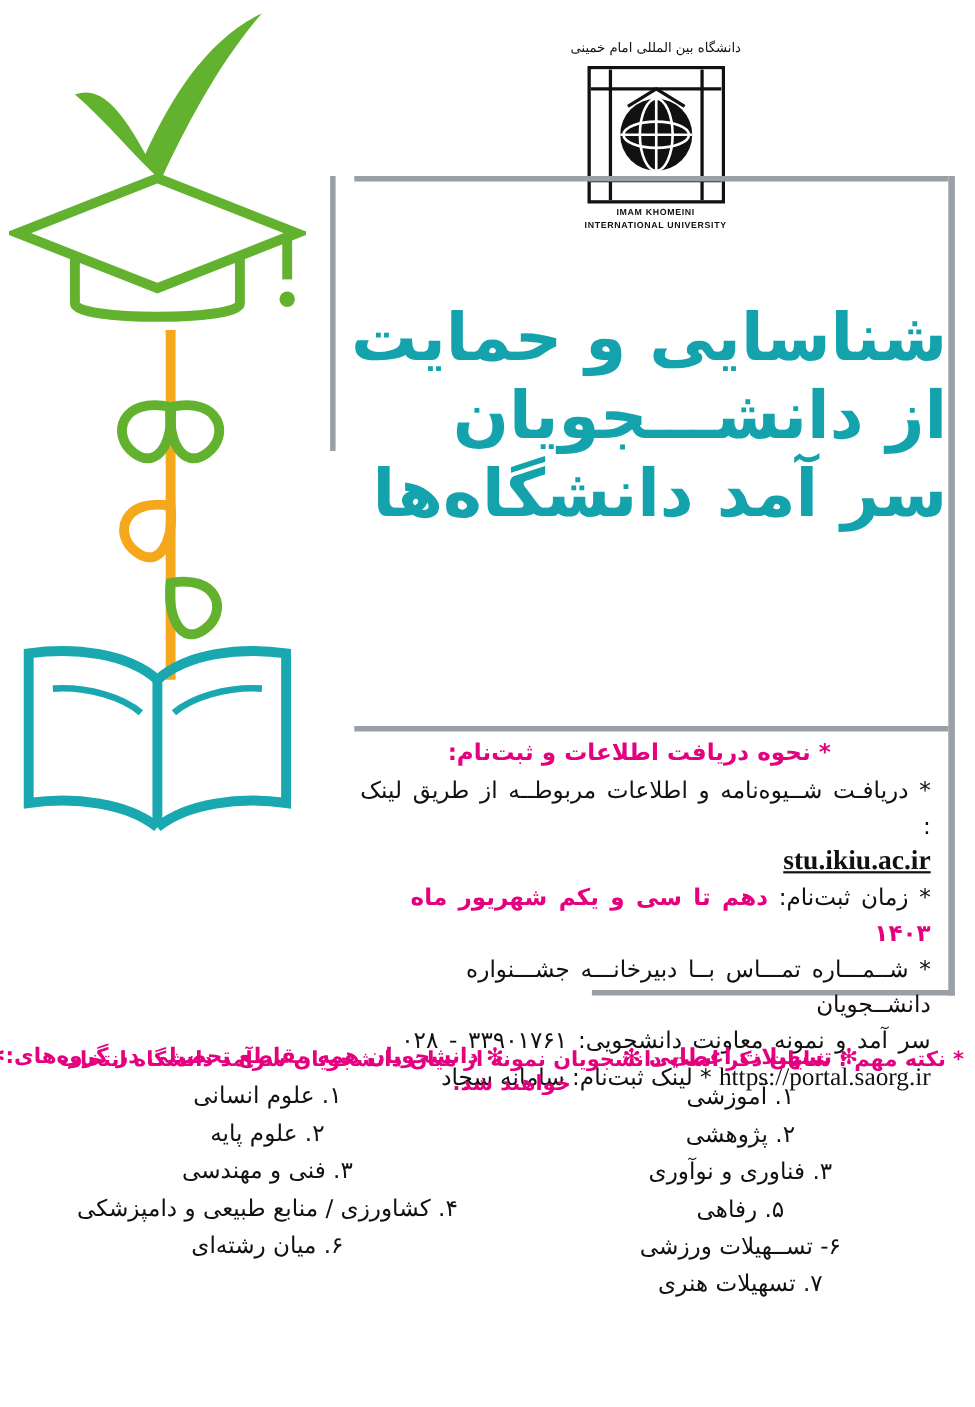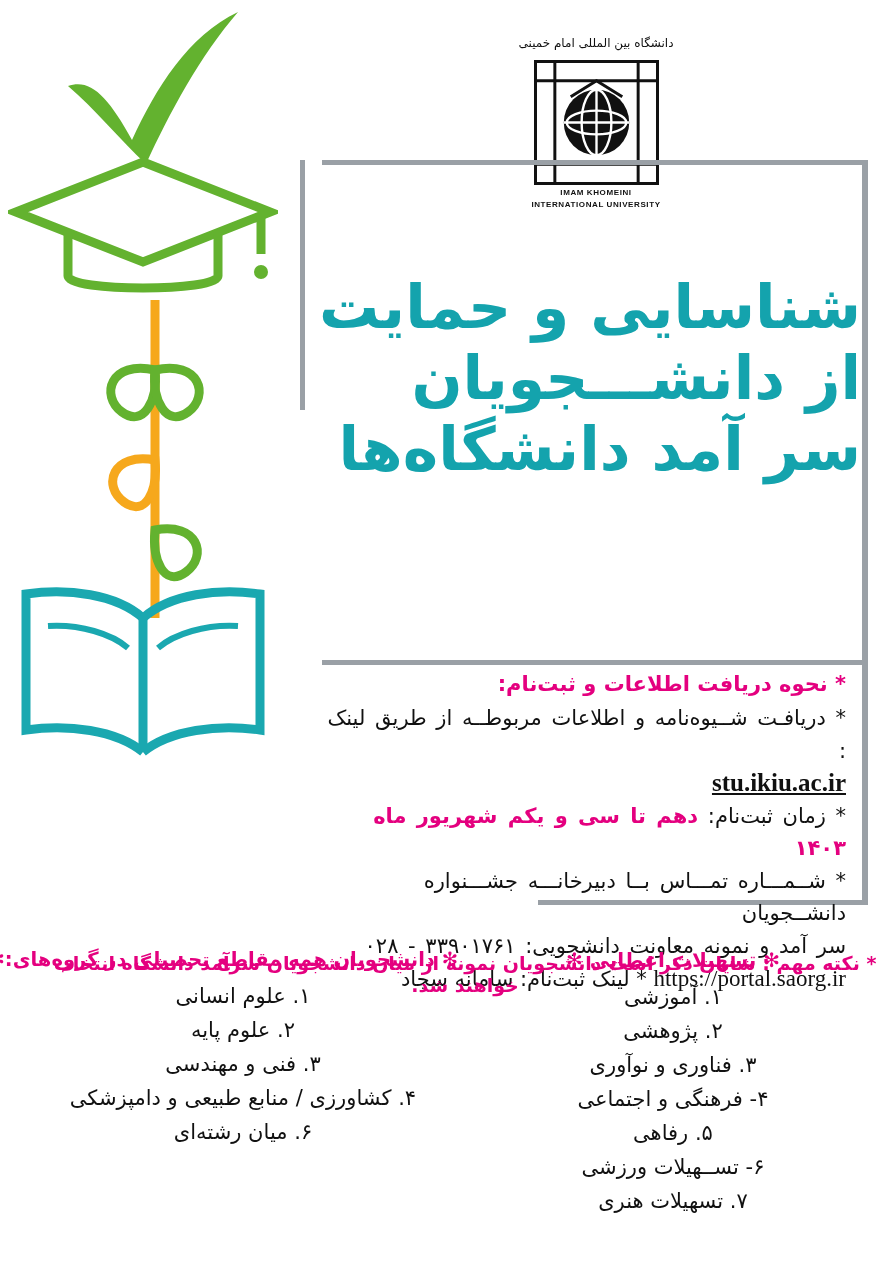--- a/index.html
+++ b/index.html
@@ -131,20 +131,21 @@
     right: 40px; top: 672px;
     width: 530px;
     direction: rtl;
     text-align: right;
   }
   .info-head {
     color: #e4007f;
     font-weight: bold;
     font-size: 21px;
     margin-bottom: 6px;
+    text-align: center;
   }
   .info-line {
     font-size: 21px;
     color: #111;
     line-height: 1.55;
     word-spacing: 3px;
   }
   .info-line .hl { color: #e4007f; font-weight: bold; }
   .info-url {
     font-family: "Liberation Serif", serif;
@@ -301,21 +302,20 @@
   </div>
 
   <div class="cols">
 
     <div class="col col-right">
       <div class="col-title">✻ تسهیلات اعطایی ✻</div>
       <ul class="col-list">
         <li>۱. آموزشی</li>
         <li>۲. پژوهشی</li>
         <li>۳. فناوری و نوآوری</li>
-        <li>۴- فرهنگی و اجتماعی</li>
         <li>۵. رفاهی</li>
         <li>۶- تســهیلات ورزشی</li>
         <li>۷. تسهیلات هنری</li>
       </ul>
     </div>
 
     <div class="col col-left">
       <div class="col-title">✻ دانشجویان همه مقاطع تحصیلی در گروه‌های:✻</div>
       <ul class="col-list">
         <li>۱. علوم انسانی</li>

